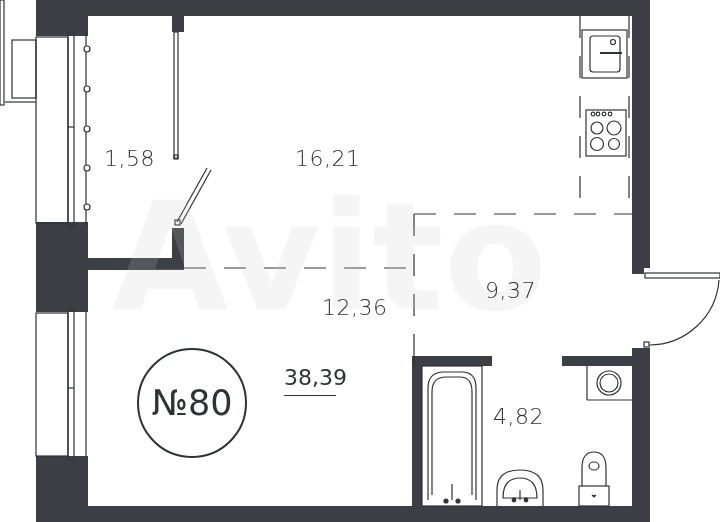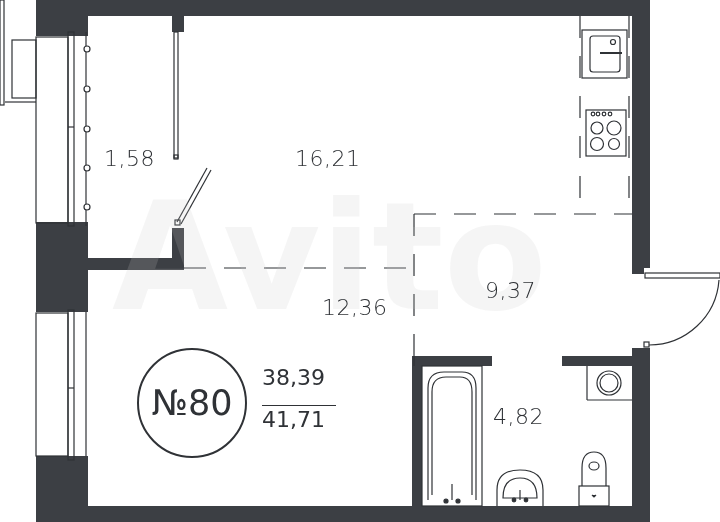--- a/index.html
+++ b/index.html
@@ -2,21 +2,21 @@
 <html><head>
 <meta charset="utf-8">
 <style>
   html, body { margin:0; padding:0; background:#ffffff; }
   body { width:720px; height:522px; overflow:hidden; position:relative; font-family:"DejaVu Sans", sans-serif; }
   #plan { position:absolute; left:0; top:0; width:720px; height:522px; }
   .lbl { position:absolute; color:#2f3236; font-family:"DejaVu Sans", sans-serif; font-weight:300; letter-spacing:0.5px; white-space:nowrap; }
   .area { font-size:22px; }
   .apt-no { position:absolute; left:137px; top:348px; width:110px; height:110px; border:2px solid #2f3236; border-radius:50%; box-sizing:border-box; display:flex; align-items:center; justify-content:center; font-size:35px; color:#2f3236; font-family:"DejaVu Sans", sans-serif; }
   .frac { position:absolute; left:262px; top:365px; width:74px; text-align:left; color:#2f3236; font-size:22px; }
-  .frac .num { display:block; padding-bottom:14px; border-bottom:1.5px solid #2f3236; line-height:26px; }
+  .frac .num { display:block; padding-bottom:4px; border-bottom:1.5px solid #2f3236; line-height:26px;margin-left:22px; }
   .frac .den { display:block; line-height:28px; }
   .watermark { position:absolute; left:112px; top:170px; font-size:150px; color:rgba(200,200,200,0.18); font-family:"DejaVu Sans", sans-serif; font-weight:bold; pointer-events:none; }
 </style>
 </head>
 <body>
 
 <svg id="plan" viewBox="0 0 720 522" xmlns="http://www.w3.org/2000/svg">
   <g fill="#3c3f44">
 
     <rect x="36" y="0" width="614" height="16"></rect>
@@ -151,14 +151,13 @@
 <div class="lbl area" style="left:322px;top:295px;text-align:right;">12,36</div>
 <div class="lbl area" style="left:485px;top:278px;">9,37</div>
 <div class="lbl area" style="left:493px;top:404px;text-align:right;">4,82</div>
 
 <div class="apt-no">
   <span>№80</span>
 </div>
 
 <div class="frac">
   <span class="num">38,39</span>
-  <span class="den">41,71</span>
 </div>
 
 </body></html>

